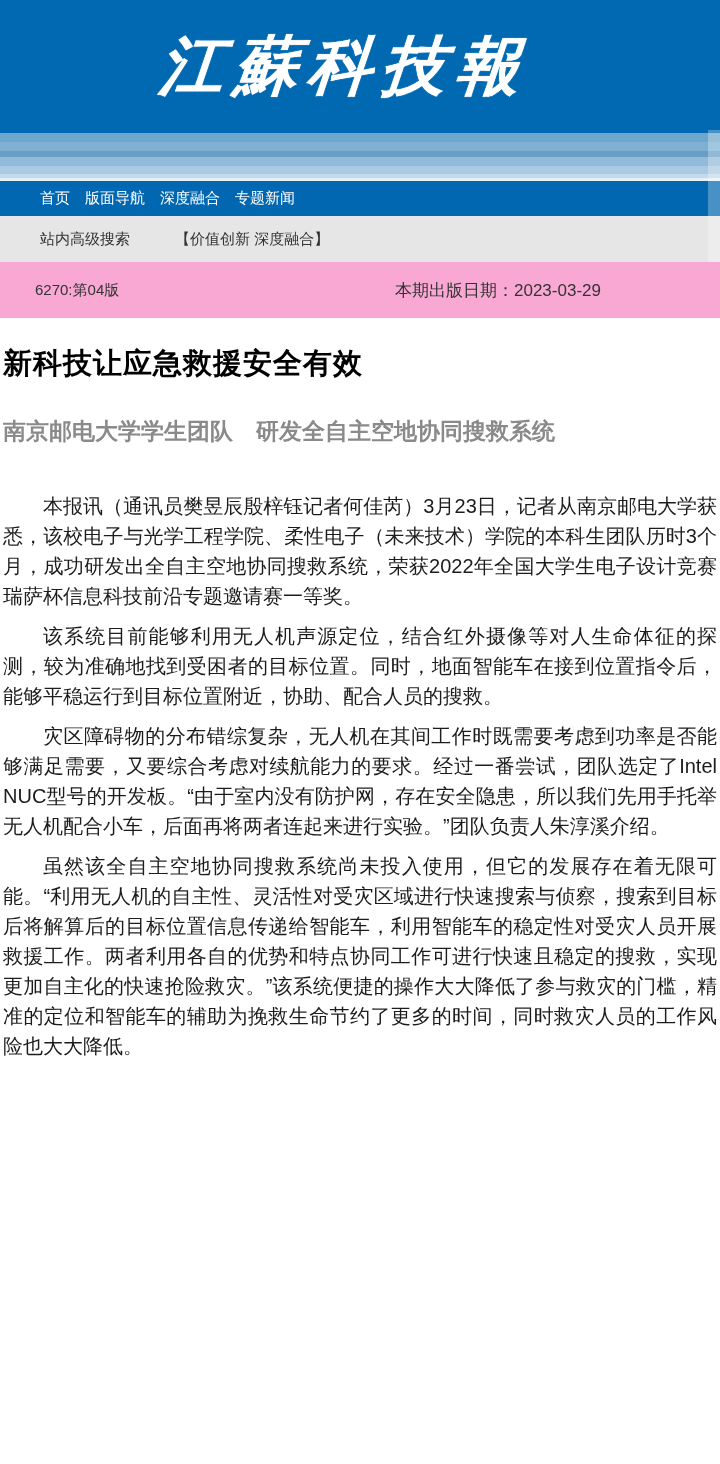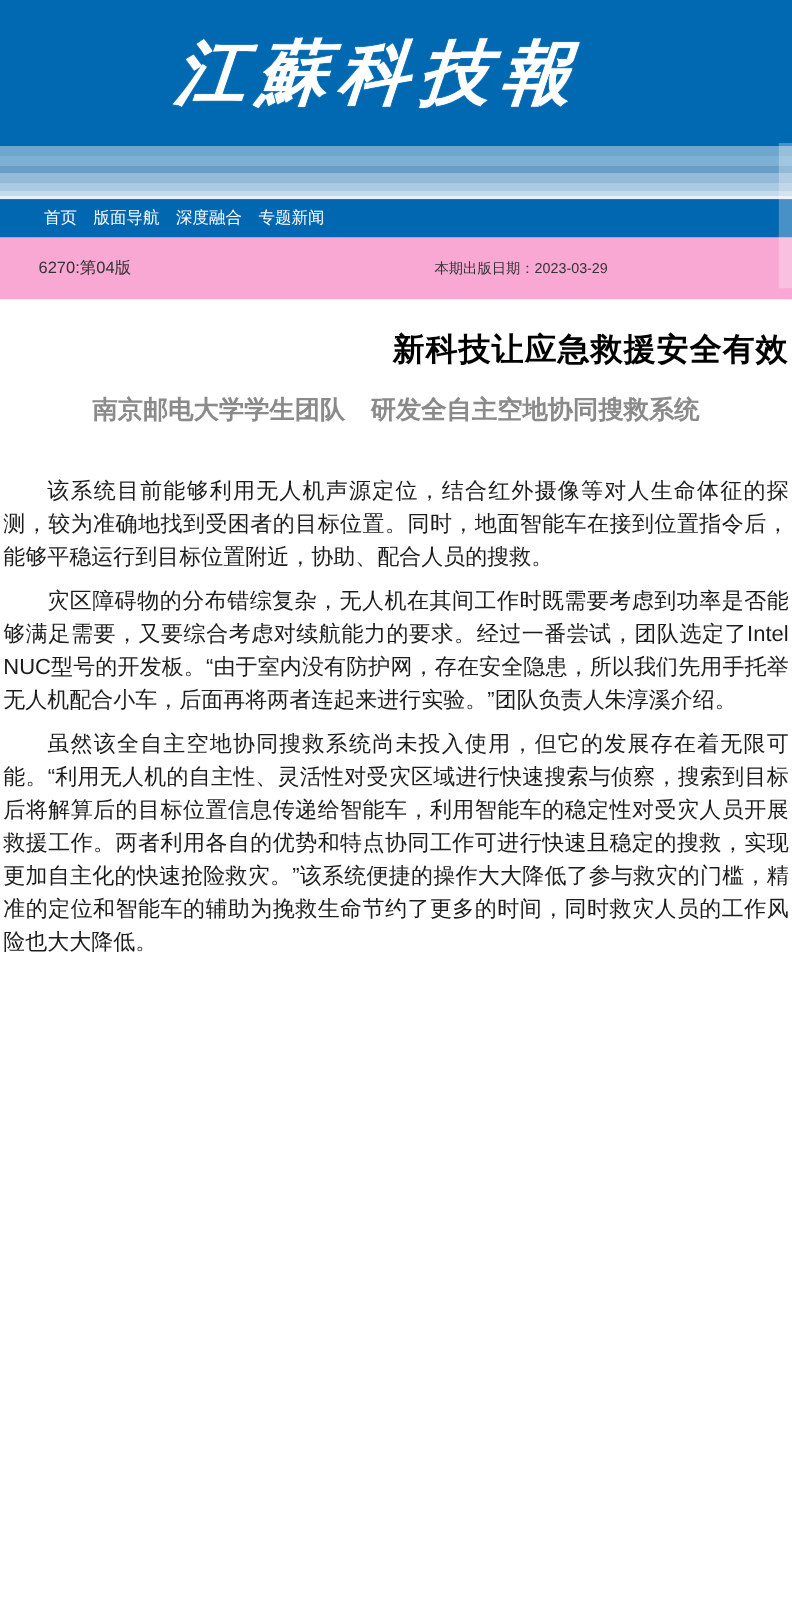--- a/index.html
+++ b/index.html
@@ -28,27 +28,27 @@
 
   .subnav { height:46px; background:#e6e6e6; display:flex; align-items:center;
     padding-left:40px; color:#333333; font-size:15px; }
   .subnav .slogan { margin-left:45px; }
   .subnav .search-link { cursor:pointer; }
 
   .issue-row { height:56px; position:relative; background:#f9a8d4; }
   .issue-row .edition { position:absolute; left:35px; top:50%;
     transform:translateY(-50%); font-size:15px; color:#333333; }
   .issue-row .pub-date { position:absolute; left:395px; top:50%;
-    transform:translateY(-50%); font-size:13px; color:#333333; }
+    transform:translateY(-50%); font-size:17px; color:#333333; }
 
   .article { padding:0 3px; }
-  .article-title { text-align:right; font-size:29px; font-weight:700;
+  .article-title { text-align:left; font-size:29px; font-weight:700;
     color:#000000; margin-top:26px; letter-spacing:1px; }
-  .article-subtitle { text-align:center; font-size:23px; color:#8a8a8a;
-    margin-top:19px; white-space:pre; }
+  .article-subtitle { font-size:23px; color:#8a8a8a;
+    margin-top:32px; white-space:pre; }
   .article-body { margin-top:44px; }
   .article-body p { font-size:20px; line-height:30px; color:#1c1c1c;
     text-indent:2em; text-align:justify; margin-bottom:10px; }
 
   .scrollbar-overlay { position:absolute; right:0; top:130px; width:12px;
     height:132px; background:rgba(255,255,255,0.28); }
   .page-wrap { position:relative; width:720px; }
 </style>
 </head>
 <body>
@@ -61,30 +61,35 @@
 
   <div class="stripes"></div>
 
   <div class="navbar">
     <a class="nav-item">首页</a>
     <a class="nav-item">版面导航</a>
     <a class="nav-item">深度融合</a>
     <a class="nav-item">专题新闻</a>
   </div>
 
+  <div class="subnav">
+    <span class="search-link">站内高级搜索</span>
+    <span class="slogan">【价值创新 深度融合】</span>
+  </div>
 
   <div class="issue-row">
     <span class="edition">6270:第04版</span>
     <span class="pub-date">本期出版日期：2023-03-29</span>
   </div>
 
   <div class="article">
     <h1 class="article-title">新科技让应急救援安全有效</h1>
     <h2 class="article-subtitle">南京邮电大学学生团队　研发全自主空地协同搜救系统</h2>
     <div class="article-body">
+      <p>本报讯（通讯员樊昱辰殷梓钰记者何佳芮）3月23日，记者从南京邮电大学获悉，该校电子与光学工程学院、柔性电子（未来技术）学院的本科生团队历时3个月，成功研发出全自主空地协同搜救系统，荣获2022年全国大学生电子设计竞赛瑞萨杯信息科技前沿专题邀请赛一等奖。</p>
       <p>该系统目前能够利用无人机声源定位，结合红外摄像等对人生命体征的探测，较为准确地找到受困者的目标位置。同时，地面智能车在接到位置指令后，能够平稳运行到目标位置附近，协助、配合人员的搜救。</p>
       <p>灾区障碍物的分布错综复杂，无人机在其间工作时既需要考虑到功率是否能够满足需要，又要综合考虑对续航能力的要求。经过一番尝试，团队选定了Intel NUC型号的开发板。“由于室内没有防护网，存在安全隐患，所以我们先用手托举无人机配合小车，后面再将两者连起来进行实验。”团队负责人朱淳溪介绍。</p>
       <p>虽然该全自主空地协同搜救系统尚未投入使用，但它的发展存在着无限可能。“利用无人机的自主性、灵活性对受灾区域进行快速搜索与侦察，搜索到目标后将解算后的目标位置信息传递给智能车，利用智能车的稳定性对受灾人员开展救援工作。两者利用各自的优势和特点协同工作可进行快速且稳定的搜救，实现更加自主化的快速抢险救灾。”该系统便捷的操作大大降低了参与救灾的门槛，精准的定位和智能车的辅助为挽救生命节约了更多的时间，同时救灾人员的工作风险也大大降低。</p>
 
     </div>
   </div>
 
   <div class="scrollbar-overlay"></div>
 
 </div>

